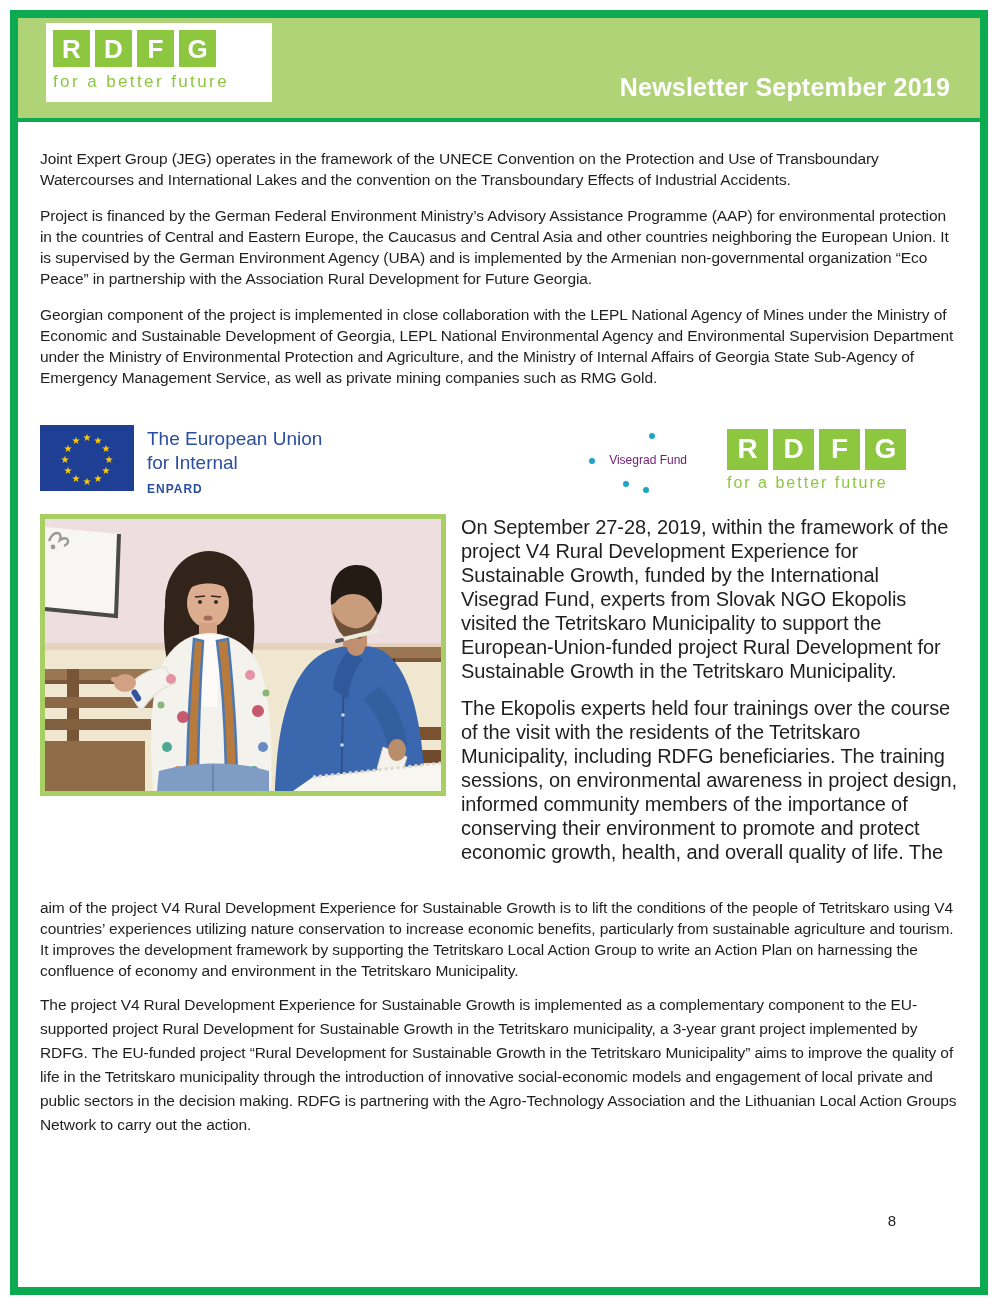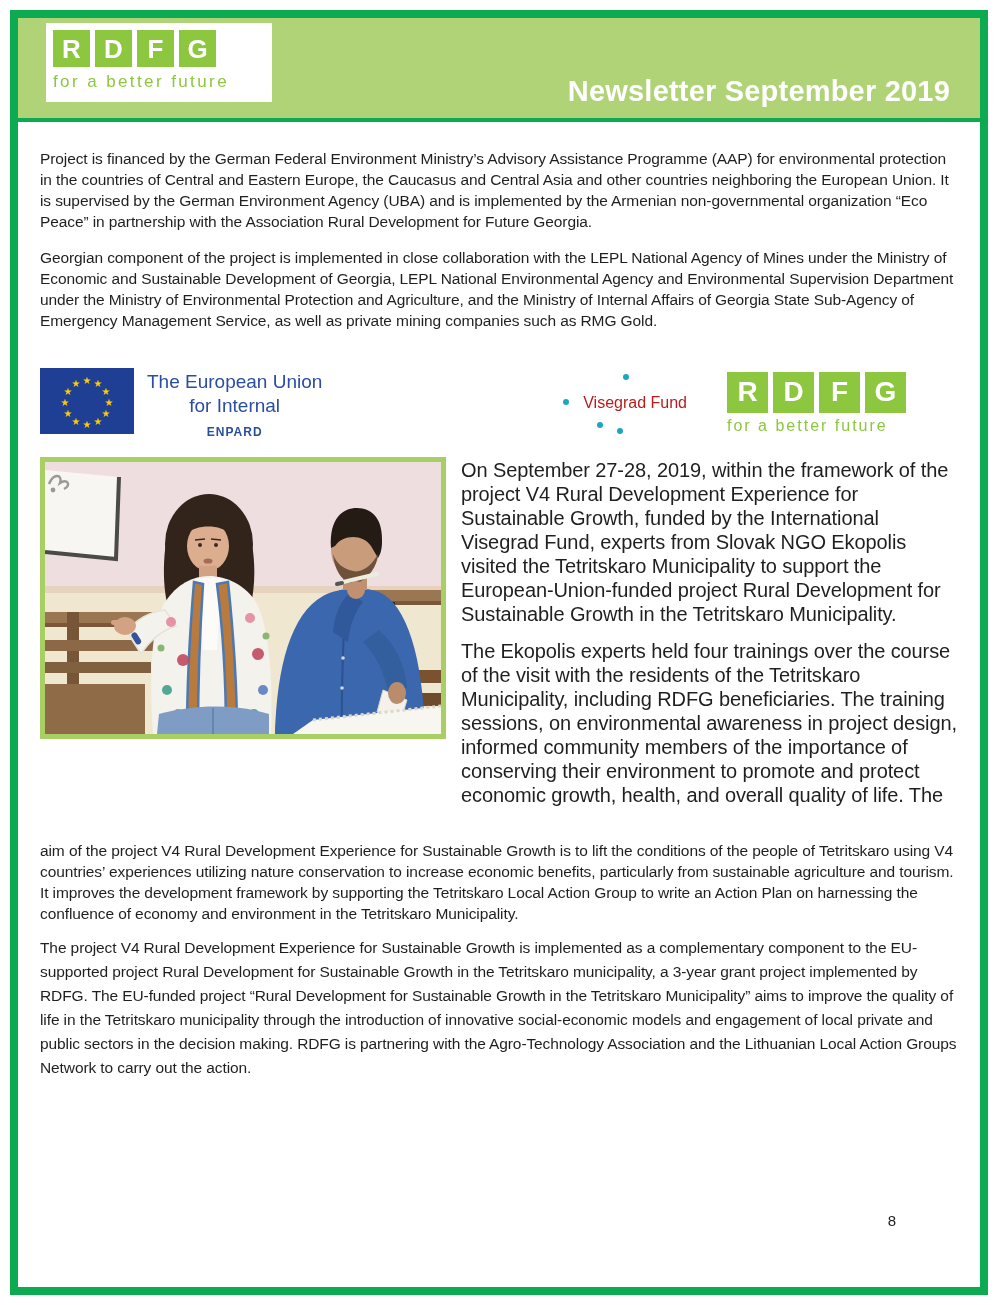--- a/index.html
+++ b/index.html
@@ -8,34 +8,34 @@
   .frame{position:absolute;inset:10px;border:8px solid #0cab52;box-sizing:border-box;background:#fff;}
 
   
   .band{height:100px;background:#b1d377;border-bottom:4px solid #0cab52;position:relative;}
   .logo-box{position:absolute;left:28px;top:5px;width:226px;height:79px;background:#fff;
             box-sizing:border-box;padding:7px 0 0 7px;}
   .squares{display:flex;gap:5px;}
   .sq{width:37px;height:37px;background:#8dc63f;color:#fff;font-weight:bold;font-size:26px;
       display:flex;align-items:center;justify-content:center;line-height:1;}
   .logo-tagline{color:#8dc63f;font-size:17px;letter-spacing:2.4px;margin-top:5px;white-space:nowrap;}
-  .band-title{position:absolute;right:30px;bottom:10px;color:#fff;font-weight:bold;font-size:29px;letter-spacing:0.2px;}
+  .band-title{position:absolute;right:30px;bottom:16px;color:#fff;font-weight:bold;font-size:25px;letter-spacing:0.2px;}
 
   
   .content{padding:26px 22px 0 22px;}
   p.narrow{font-size:15.5px;line-height:21px;letter-spacing:-0.1px;margin:0 0 15px 0;font-stretch:semi-condensed;}
   h2.article-heading{font-size:17.5px;line-height:27px;margin:50px 0 0 0;font-weight:bold;color:#111;}
 
   .logos-row{display:flex;align-items:center;margin-top:26px;height:92px;}
   .eu-logo{display:flex;align-items:flex-start;gap:13px;}
   .eu-flag{width:94px;height:66px;display:block;}
-  .eu-text{padding-top:2px;text-align:center;}
+  .eu-text{padding-top:2px;}
   .eu-text .l1,.eu-text .l2{font-size:19px;color:#2b4ea0;line-height:24px;}
   .eu-text .l3{font-size:12px;font-weight:bold;color:#2b4ea0;letter-spacing:1px;margin-top:7px;}
-  .visegrad{position:relative;color:#b91c1c;font-size:16px;margin-left:auto;margin-right:40px;white-space:nowrap;}
+  .visegrad{position:relative;color:#701a75;font-size:12px;margin-left:auto;margin-right:40px;white-space:nowrap;}
   .vdot{position:absolute;width:6px;height:6px;border-radius:50%;background:#1ca6c2;}
   .vdot.d1{top:-20px;left:40px;}
   .vdot.d2{top:5px;left:-20px;}
   .vdot.d3{top:28px;left:14px;}
   .vdot.d4{top:34px;left:34px;}
   .rdfg-article{margin-right:52px;}
   .rdfg-article .sq{width:41px;height:41px;font-size:28px;}
   .rdfg-article .logo-tagline{font-size:16px;letter-spacing:2px;margin-top:4px;}
 
   .article-row{display:flex;margin-top:8px;gap:15px;}
@@ -62,20 +62,21 @@
           <div class="sq">F</div>
           <div class="sq">G</div>
         </div>
         <div class="logo-tagline">for a better future</div>
       </div>
       <div class="band-title">Newsletter September 2019</div>
     </header>
 
     <main class="content">
 
+      <p class="narrow">Joint Expert Group (JEG) operates in the framework of the UNECE Convention on the Protection and Use of Transboundary Watercourses and International Lakes and the convention on the Transboundary Effects of Industrial Accidents.</p>
       <p class="narrow">Project is financed by the German Federal Environment Ministry’s Advisory Assistance Programme (AAP) for environmental protection in the countries of Central and Eastern Europe, the Caucasus and Central Asia and other countries neighboring the European Union. It is supervised by the German Environment Agency (UBA) and is implemented by the Armenian non-governmental organization “Eco Peace” in partnership with the Association Rural Development for Future Georgia.</p>
       <p class="narrow">Georgian component of the project is implemented in close collaboration with the LEPL National Agency of Mines under the Ministry of Economic and Sustainable Development of Georgia, LEPL National Environmental Agency and Environmental Supervision Department under the Ministry of Environmental Protection and Agriculture, and the Ministry of Internal Affairs of Georgia State Sub-Agency of Emergency Management Service, as well as private mining companies such as RMG Gold.</p>
 
 
       <div class="logos-row">
         <div class="eu-logo">
           <svg class="eu-flag" viewBox="0 0 94 66" xmlns="http://www.w3.org/2000/svg">
             <rect x="0" y="0" width="94" height="66" fill="#1e3f94"></rect>
             <g fill="#ffcc00" font-size="10" text-anchor="middle" font-family="DejaVu Sans, sans-serif">
               <text x="47" y="16">★</text>

